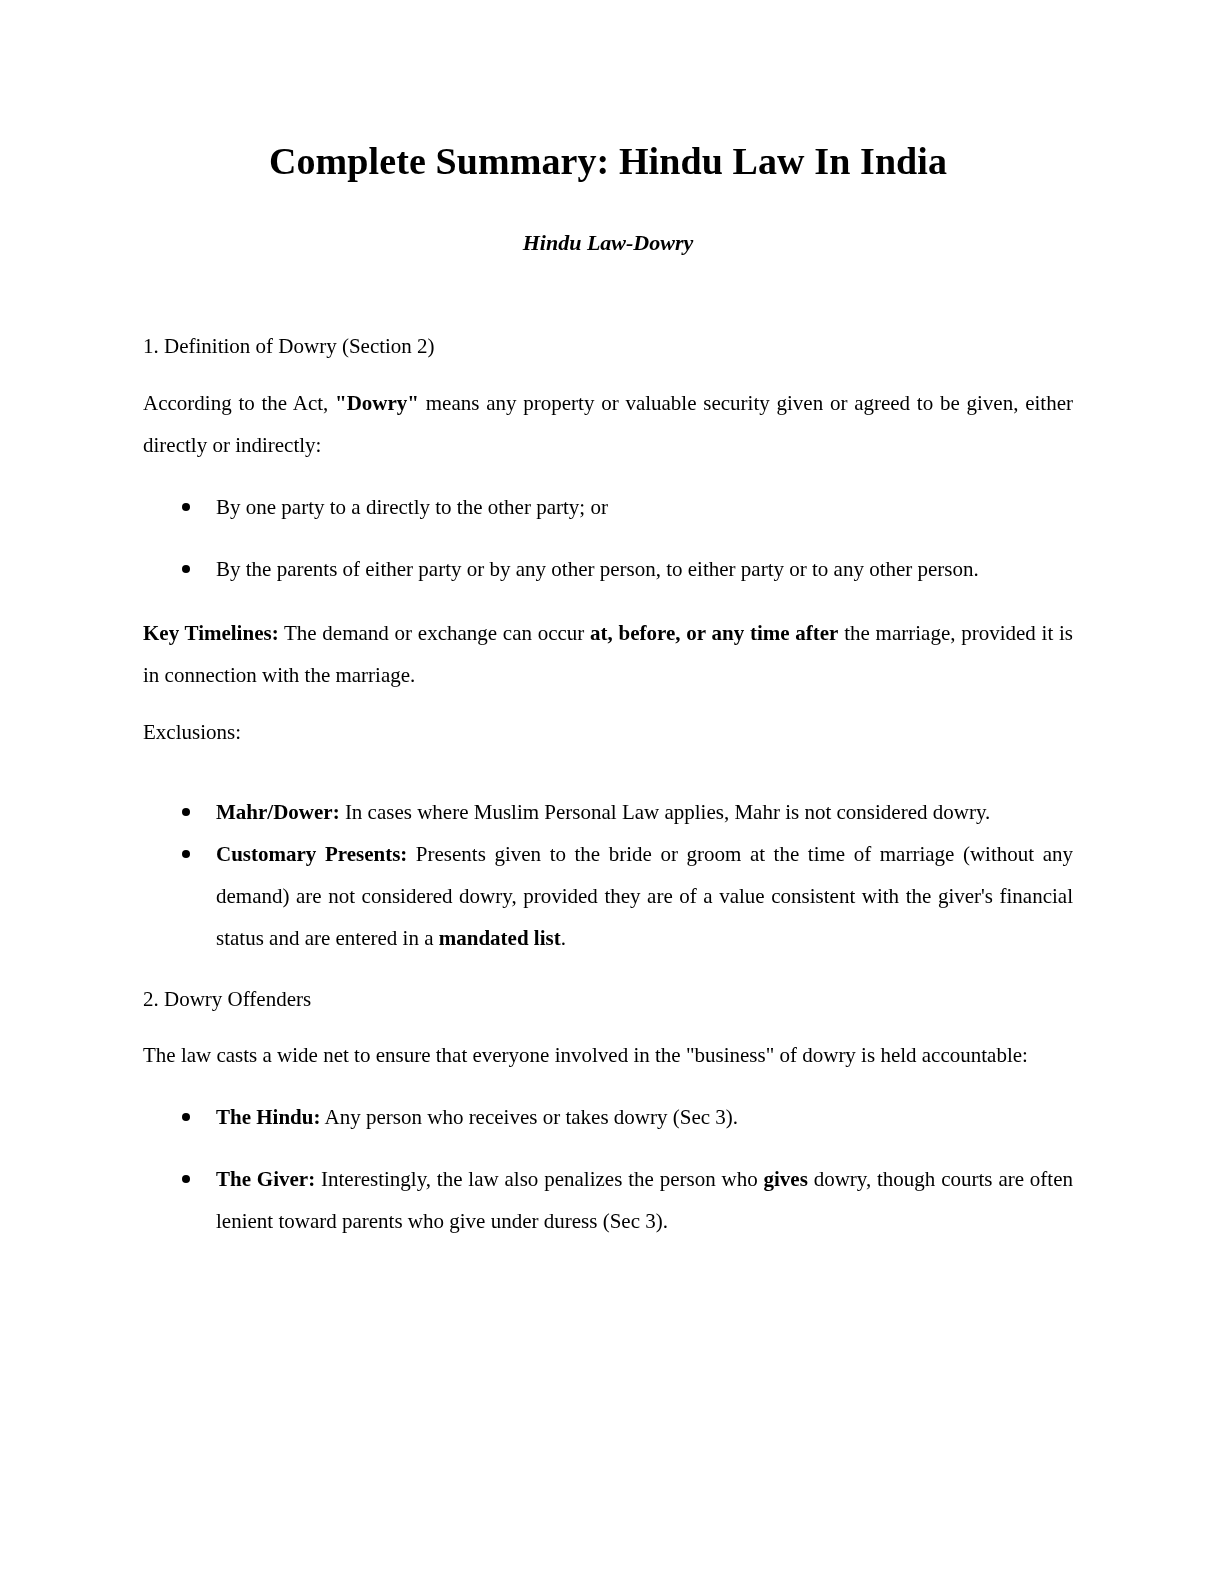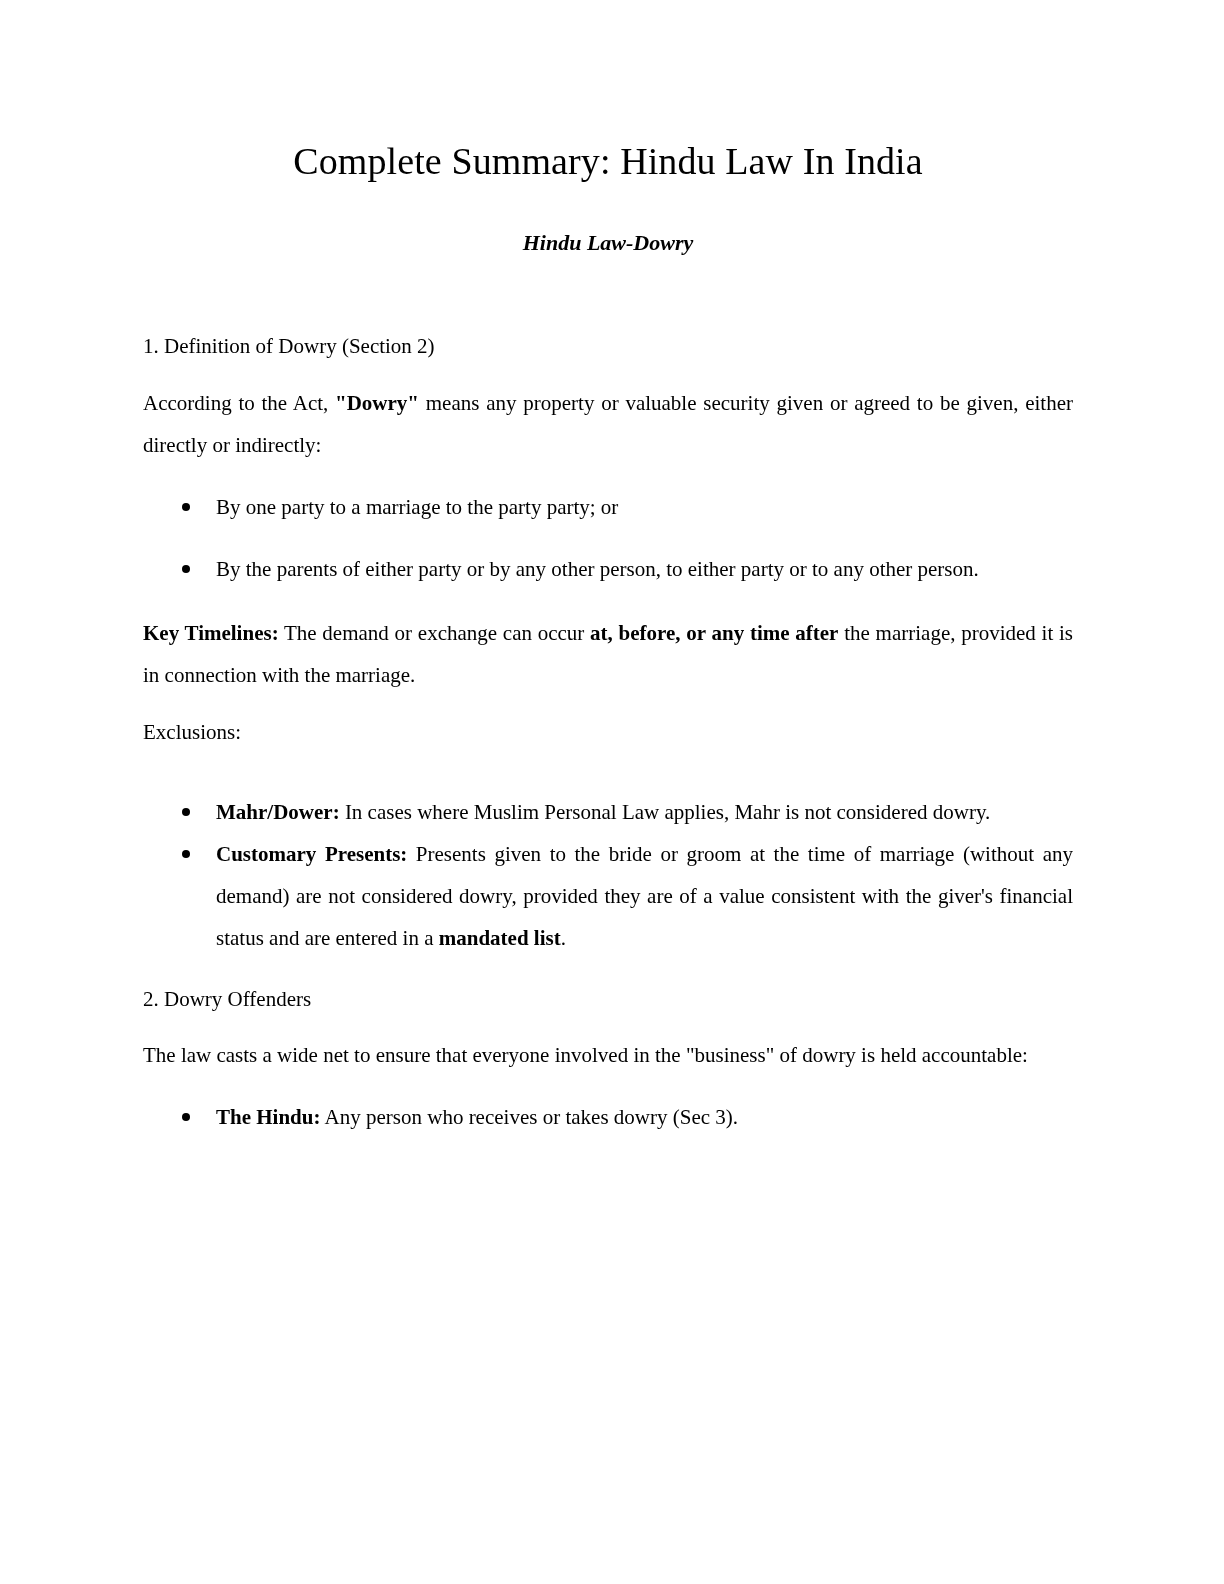--- a/index.html
+++ b/index.html
@@ -26,21 +26,21 @@
 
   .content {
     position: absolute;
     left: 143px;
     top: 0;
     width: 930px;
   }
 
   .doc-title {
     font-size: 38px;
-    font-weight: normal;
+    font-weight: bold;
     text-align: center;
     letter-spacing: 0.1px;
     margin: 0;
     padding-top: 139px;
     line-height: 1.18;
   }
 
   .doc-subtitle {
     font-size: 22px;
     font-weight: bold;
@@ -120,21 +120,21 @@
 
     <div class="gap-h1-to-para"></div>
 
     <p class="para"><span>According to the Act, </span><b>"Dowry"</b><span> means any property or valuable security given or agreed to be given, either directly or indirectly:</span></p>
 
     <div class="gap-para-to-list"></div>
 
     <ul class="bullet-list">
       <li class="bullet-item">
         <span class="disc"></span>
-        <span>By one party to a marriage to the party party; or</span>
+        <span>By one party to a directly to the other party; or</span>
       </li>
       <li class="bullet-item" style="margin-top:20px;">
         <span class="disc"></span>
         <span>By the parents of either party or by any other person, to either party or to any other person.</span>
       </li>
     </ul>
 
     <div class="gap-list-to-para"></div>
 
     <p class="para"><b>Key Timelines:</b><span> The demand or exchange can occur </span><b>at, before, or any time after</b><span> the marriage, provided it is in connection with the marriage.</span></p>
@@ -164,16 +164,20 @@
 
     <p class="para">The law casts a wide net to ensure that everyone involved in the "business" of dowry is held accountable:</p>
 
     <div class="gap-para-to-list"></div>
 
     <ul class="bullet-list">
       <li class="bullet-item">
         <span class="disc"></span>
         <b>The Hindu:</b><span> Any person who receives or takes dowry (Sec 3).</span>
       </li>
+      <li class="bullet-item" style="margin-top:20px;">
+        <span class="disc"></span>
+        <b>The Giver:</b><span> Interestingly, the law also penalizes the person who </span><b>gives</b><span> dowry, though courts are often lenient toward parents who give under duress (Sec 3).</span>
+      </li>
     </ul>
 
   </div>
 </div>
 
 </body></html>

